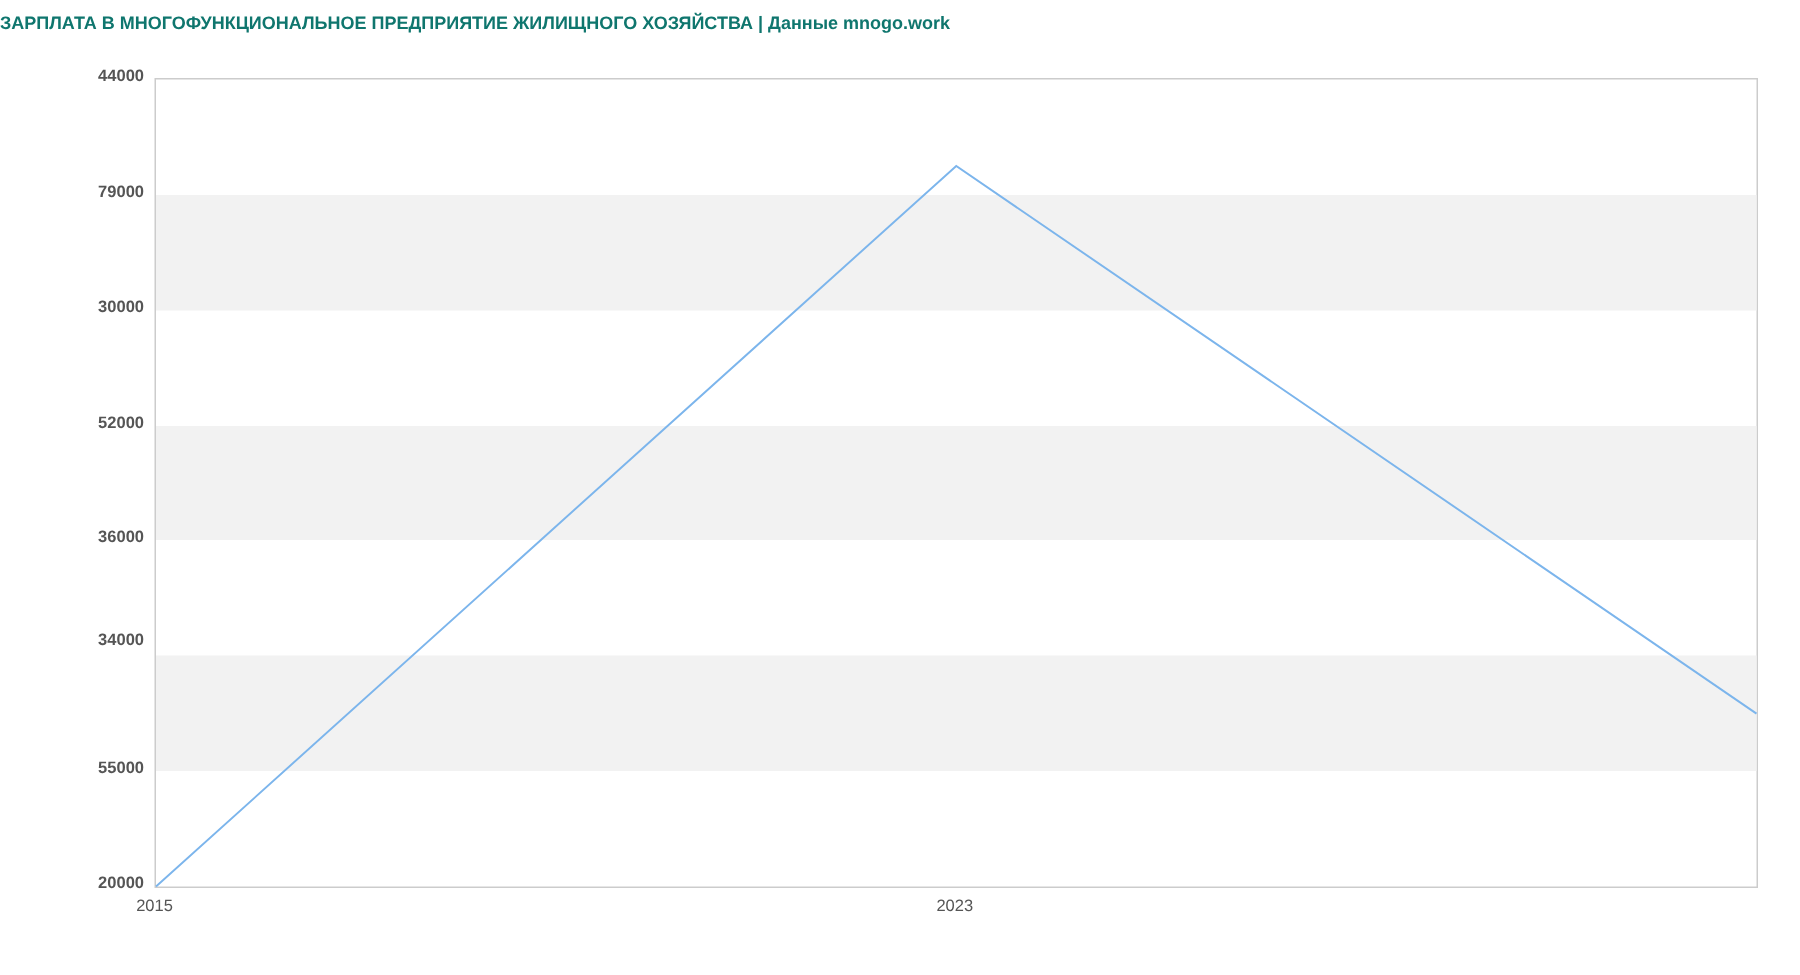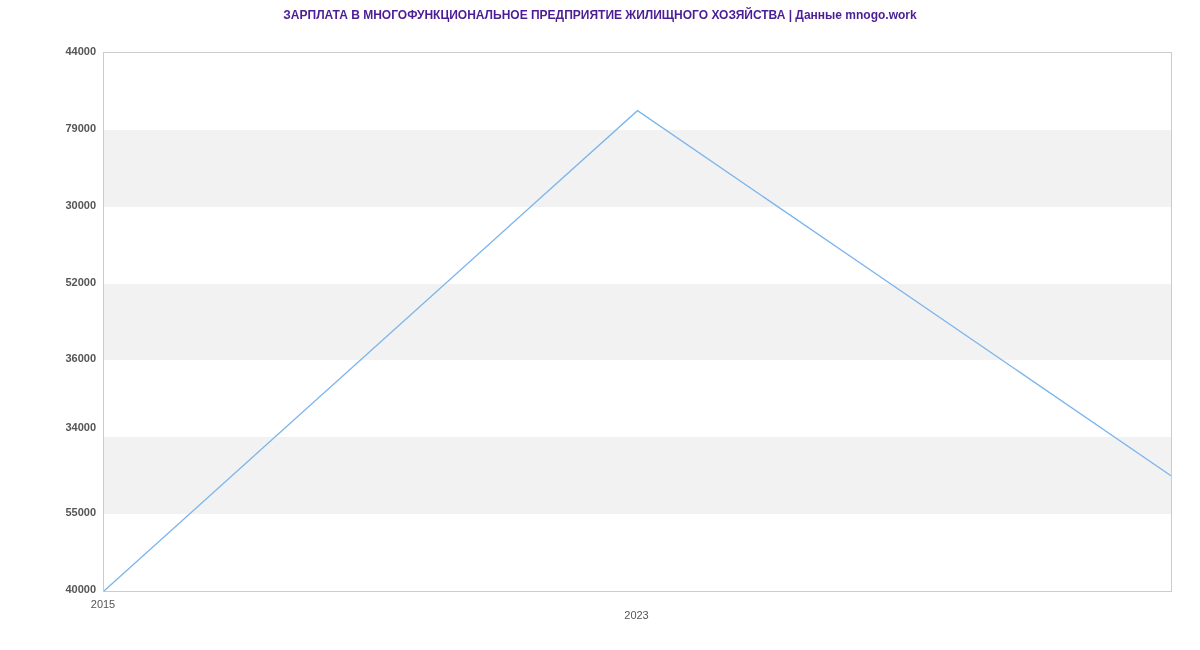--- a/index.html
+++ b/index.html
@@ -15,24 +15,23 @@
   .chart-wrap {
     position: relative;
     width: 1200px;
     height: 650px;
   }
   .title {
     position: absolute;
     top: 8px;
     left: 0;
     right: 0;
-    text-align: center;
     font-weight: bold;
     font-size: 12px;
-    color: #4c1d95;
+    color: #0f766e;
   }
   .plot {
     position: absolute;
     left: 103px;
     top: 52px;
     width: 1069px;
     height: 540px;
     border: 1px solid #cccccc;
     box-sizing: border-box;
   }
@@ -83,27 +82,27 @@
         <div class="band" style="top: 384.286px; height: 76.8571px;"></div>
         <div class="band" style="top: 230.571px; height: 76.8571px;"></div>
         <div class="band" style="top: 76.8571px; height: 76.8571px;"></div>
       </div>
     <svg class="line" viewBox="0 0 1067 538" preserveAspectRatio="none">
       <path id="line-path" d="M0 538 L533.5 57.64285714285711 L1067 422.7142857142857 "></path>
     </svg>
   </div>
 
   <div id="y-ticks">
-      <div class="y-tick" style="top: 583px;">40000</div>
+      <div class="y-tick" style="top: 583px;">20000</div>
       <div class="y-tick" style="top: 506.143px;">55000</div>
       <div class="y-tick" style="top: 421px;">34000</div>
       <div class="y-tick" style="top: 352.429px;">36000</div>
       <div class="y-tick" style="top: 275.571px;">52000</div>
       <div class="y-tick" style="top: 198.714px;">30000</div>
       <div class="y-tick" style="top: 121.857px;">79000</div>
       <div class="y-tick" style="top: 45px;">44000</div>
     </div>
   <div id="x-ticks">
       <div class="x-tick" style="left: 103px;">2015</div>
-      <div class="x-tick" style="left: 636.5px; margin-top: 11px;">2023</div>
+      <div class="x-tick" style="left: 636.5px;">2023</div>
       <div class="x-tick" style="left: 1170px; margin-left: 48px;">2024</div>
     </div>
 </div>
 
 </body></html>

